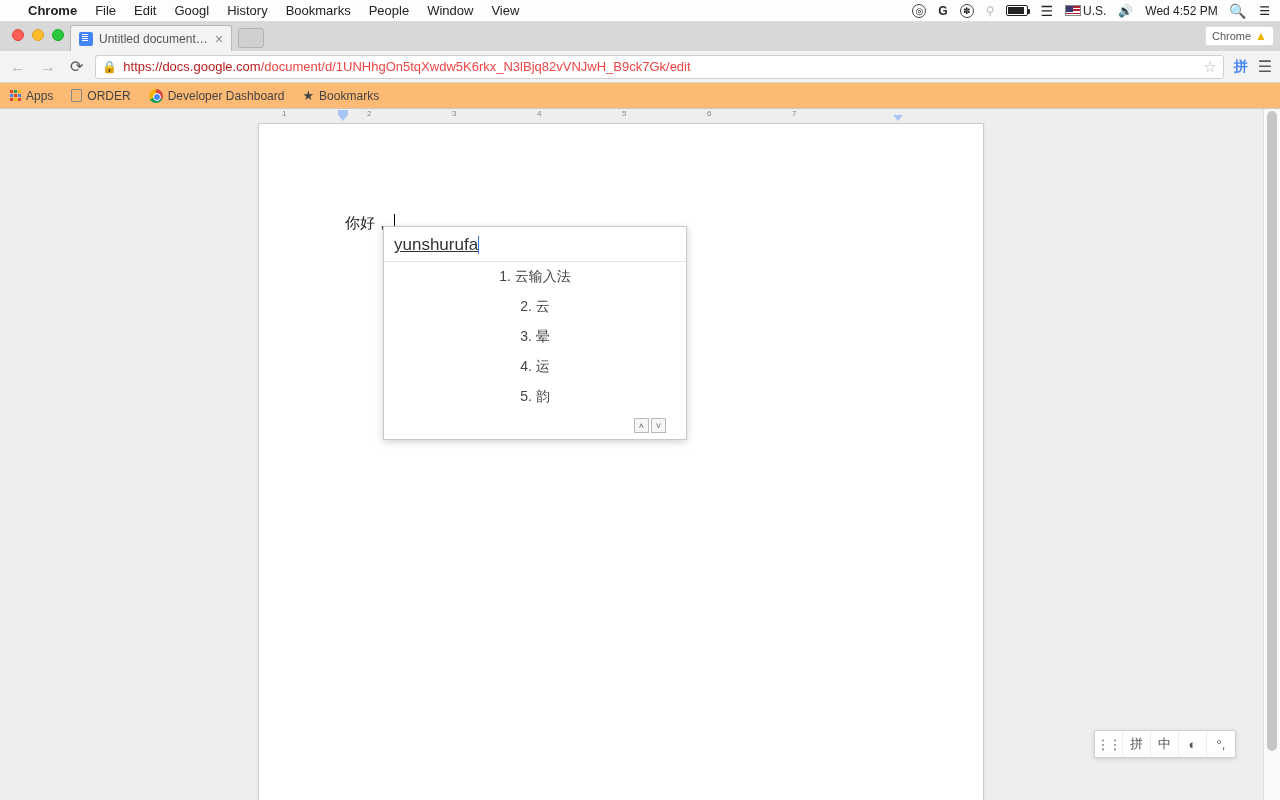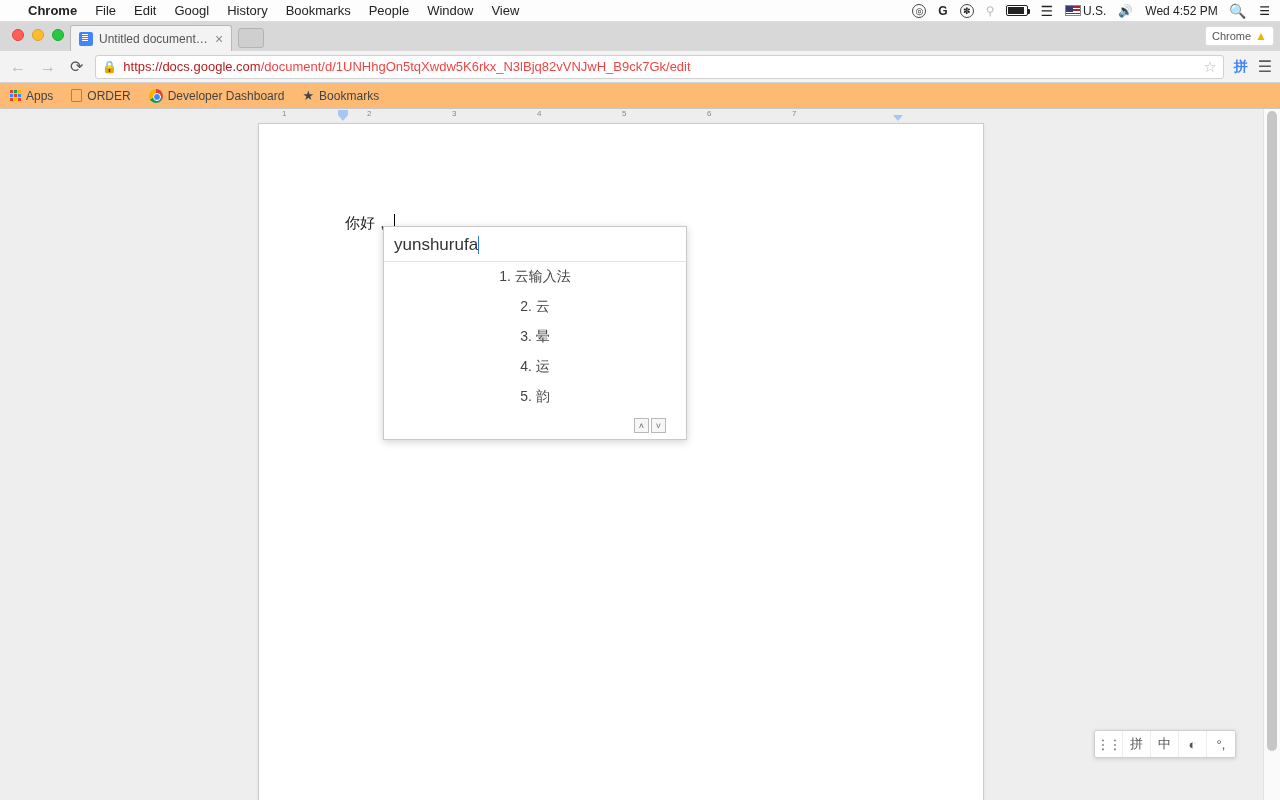--- a/index.html
+++ b/index.html
@@ -69,21 +69,21 @@
 .ruler .num{position:absolute;top:0px;}
 .ruler .marker-l{position:absolute;top:6px;width:0;height:0;border-left:5px solid transparent;border-right:5px solid transparent;border-top:6px solid #a9c5f3;}
 .ruler .marker-l::before{content:"";position:absolute;left:-5px;top:-11px;width:10px;height:5px;background:#a9c5f3;}
 .ruler .marker-r{position:absolute;top:6px;width:0;height:0;border-left:5px solid transparent;border-right:5px solid transparent;border-top:6px solid #a9c5f3;}
 .page{position:absolute;left:258px;top:14px;width:726px;height:940px;background:#fff;border:1px solid #ccc;box-shadow:0 1px 3px rgba(0,0,0,0.08);}
 .doc-text{position:absolute;left:86px;top:90px;font-size:15px;font-family:Arial,sans-serif;color:#222;}
 .cursor{display:inline-block;width:1px;height:17px;background:#000;vertical-align:text-bottom;margin-left:4px;}
 
 
 .ime{position:absolute;left:383px;top:226px;width:304px;background:#fff;border:1px solid #c9c9c9;box-shadow:0 2px 8px rgba(0,0,0,0.18);font-family:Arial,"PingFang SC","Microsoft YaHei",sans-serif;}
-.ime-input{padding:8px 10px 6px 10px;font-size:17px;color:#333;}
+.ime-input{padding:8px 10px 6px 10px;font-size:17px;color:#333;text-decoration:underline;}
 .ime-input .car{display:inline-block;width:1px;height:18px;background:#2f78e0;vertical-align:text-bottom;}
 .ime-cands{border-top:1px solid #e4e4e4;padding:6px 20px;display:flex;align-items:center;gap:12px;font-size:14px;color:#444;white-space:nowrap;flex-direction:column;}
 .ime-cands .cand{display:inline-block;}
 .ime-nav{margin-left:auto;display:flex;gap:2px;}
 .ime-nav span{width:15px;height:15px;border:1px solid #b9b9b9;display:flex;align-items:center;justify-content:center;font-size:9px;color:#666;background:#f6f6f6;}
 
 
 .vscroll{position:absolute;right:0;top:109px;bottom:0;width:17px;background:#fafafa;border-left:1px solid #e2e2e2;}
 .vscroll .thumb{position:absolute;left:3px;right:3px;top:2px;height:640px;background:#c6c6c6;border-radius:6px;}
 

